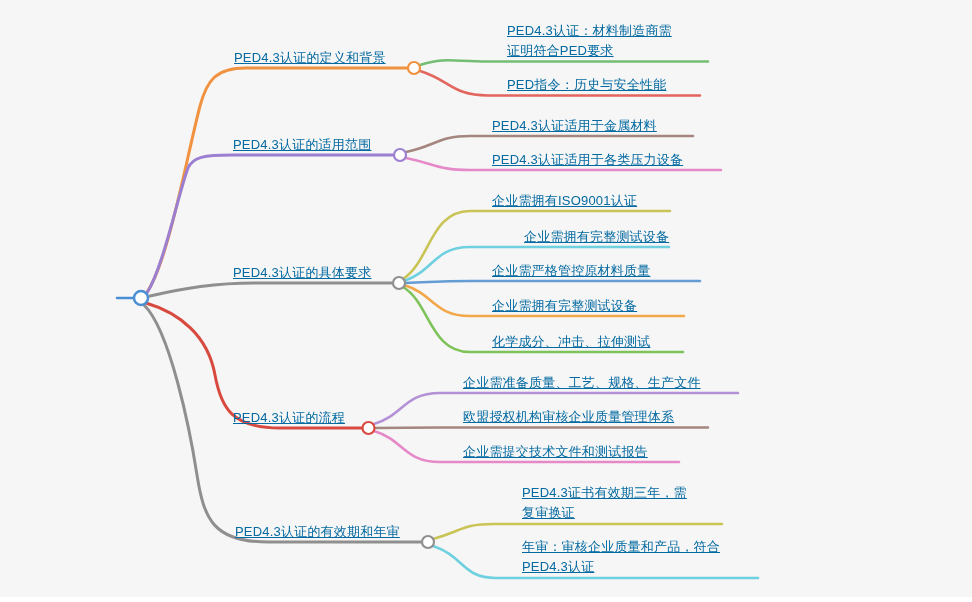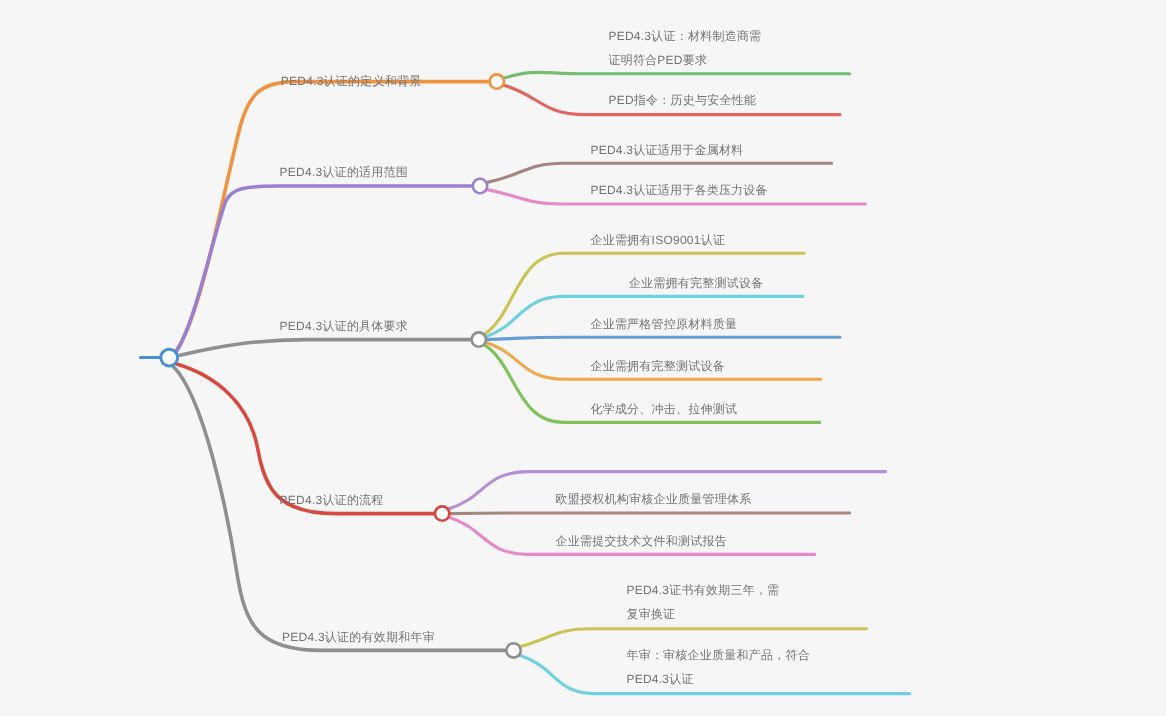--- a/index.html
+++ b/index.html
@@ -3,22 +3,22 @@
 <meta charset="utf-8">
 <style>
   html,body { margin:0; padding:0; background:#f6f6f6; }
   .canvas {
     position:relative; width:972px; height:602px;
     background:#f6f6f6; overflow:hidden;
     font-family:"Liberation Sans","DejaVu Sans",sans-serif;
   }
   .canvas svg { position:absolute; left:0; top:0; }
   .label {
-    position:absolute; font-size:10px; line-height:20px;
-    color:#737373; white-space:pre-line; letter-spacing:0.2px;
+    position:absolute; font-size:13px; line-height:20px;
+    color:#0369a1; white-space:pre-line; letter-spacing:0.2px;text-decoration:underline;
   }
   .branch-label { cursor:default; }
   .leaf-label { cursor:default; }
   .bottom-strip {
     position:absolute; left:0; bottom:0; width:100%; height:5px; background:#ffffff;
   }
 </style>
 </head>
 <body>
 
@@ -54,39 +54,40 @@
     <path d="M433,546 C464,556 462,578 496,578 L758,578" fill="none" stroke-width="2.6" stroke-linecap="round" stroke="#6fd0e0"></path>
 
     <circle cx="141" cy="298" r="7" fill="#ffffff" stroke-width="2.5" stroke="#4a8fd3"></circle>
     <circle cx="414" cy="68" r="6" fill="#ffffff" stroke-width="2.2" stroke="#f0923f"></circle>
     <circle cx="400" cy="155" r="6" fill="#ffffff" stroke-width="2.2" stroke="#9b7fd1"></circle>
     <circle cx="399" cy="283" r="6" fill="#ffffff" stroke-width="2.2" stroke="#8f8f8f"></circle>
     <circle cx="368.5" cy="428" r="6" fill="#ffffff" stroke-width="2.2" stroke="#d8493f"></circle>
     <circle cx="428" cy="542" r="6" fill="#ffffff" stroke-width="2.2" stroke="#8f8f8f"></circle>
   </svg>
 
-  <div class="label branch-label" style="left:234px; top:59px;">PED4.3认证的定义和背景</div>
+  <div class="label branch-label" style="left:234px; top:48px;">PED4.3认证的定义和背景</div>
   <div class="label branch-label" style="left:233px; top:135px;">PED4.3认证的适用范围</div>
   <div class="label branch-label" style="left:233px; top:263px;">PED4.3认证的具体要求</div>
   <div class="label branch-label" style="left:233px; top:408px;">PED4.3认证的流程</div>
   <div class="label branch-label" style="left:235px; top:522px;">PED4.3认证的有效期和年审</div>
 
   <div class="label leaf-label" style="left:507px; top:21px;">PED4.3认证：材料制造商需
 证明符合PED要求</div>
   <div class="label leaf-label" style="left:507px; top:75px;">PED指令：历史与安全性能</div>
 
   <div class="label leaf-label" style="left:492px; top:116px;">PED4.3认证适用于金属材料</div>
   <div class="label leaf-label" style="left:492px; top:150px;">PED4.3认证适用于各类压力设备</div>
 
   <div class="label leaf-label" style="left:492px; top:191px;">企业需拥有ISO9001认证</div>
   <div class="label leaf-label" style="left:492px; top:227px;margin-left:32px;">企业需拥有完整测试设备</div>
   <div class="label leaf-label" style="left:492px; top:261px;">企业需严格管控原材料质量</div>
   <div class="label leaf-label" style="left:492px; top:296px;">企业需拥有完整测试设备</div>
   <div class="label leaf-label" style="left:492px; top:332px;text-align:right;">化学成分、冲击、拉伸测试</div>
 
+  <div class="label leaf-label" style="left:463px; top:373px;">企业需准备质量、工艺、规格、生产文件</div>
   <div class="label leaf-label" style="left:463px; top:407px;">欧盟授权机构审核企业质量管理体系</div>
   <div class="label leaf-label" style="left:463px; top:442px;">企业需提交技术文件和测试报告</div>
 
   <div class="label leaf-label" style="left:522px; top:483px;">PED4.3证书有效期三年，需
 复审换证</div>
   <div class="label leaf-label" style="left:522px; top:537px;">年审：审核企业质量和产品，符合
 PED4.3认证</div>
 
   <div class="bottom-strip"></div>
 </div>

